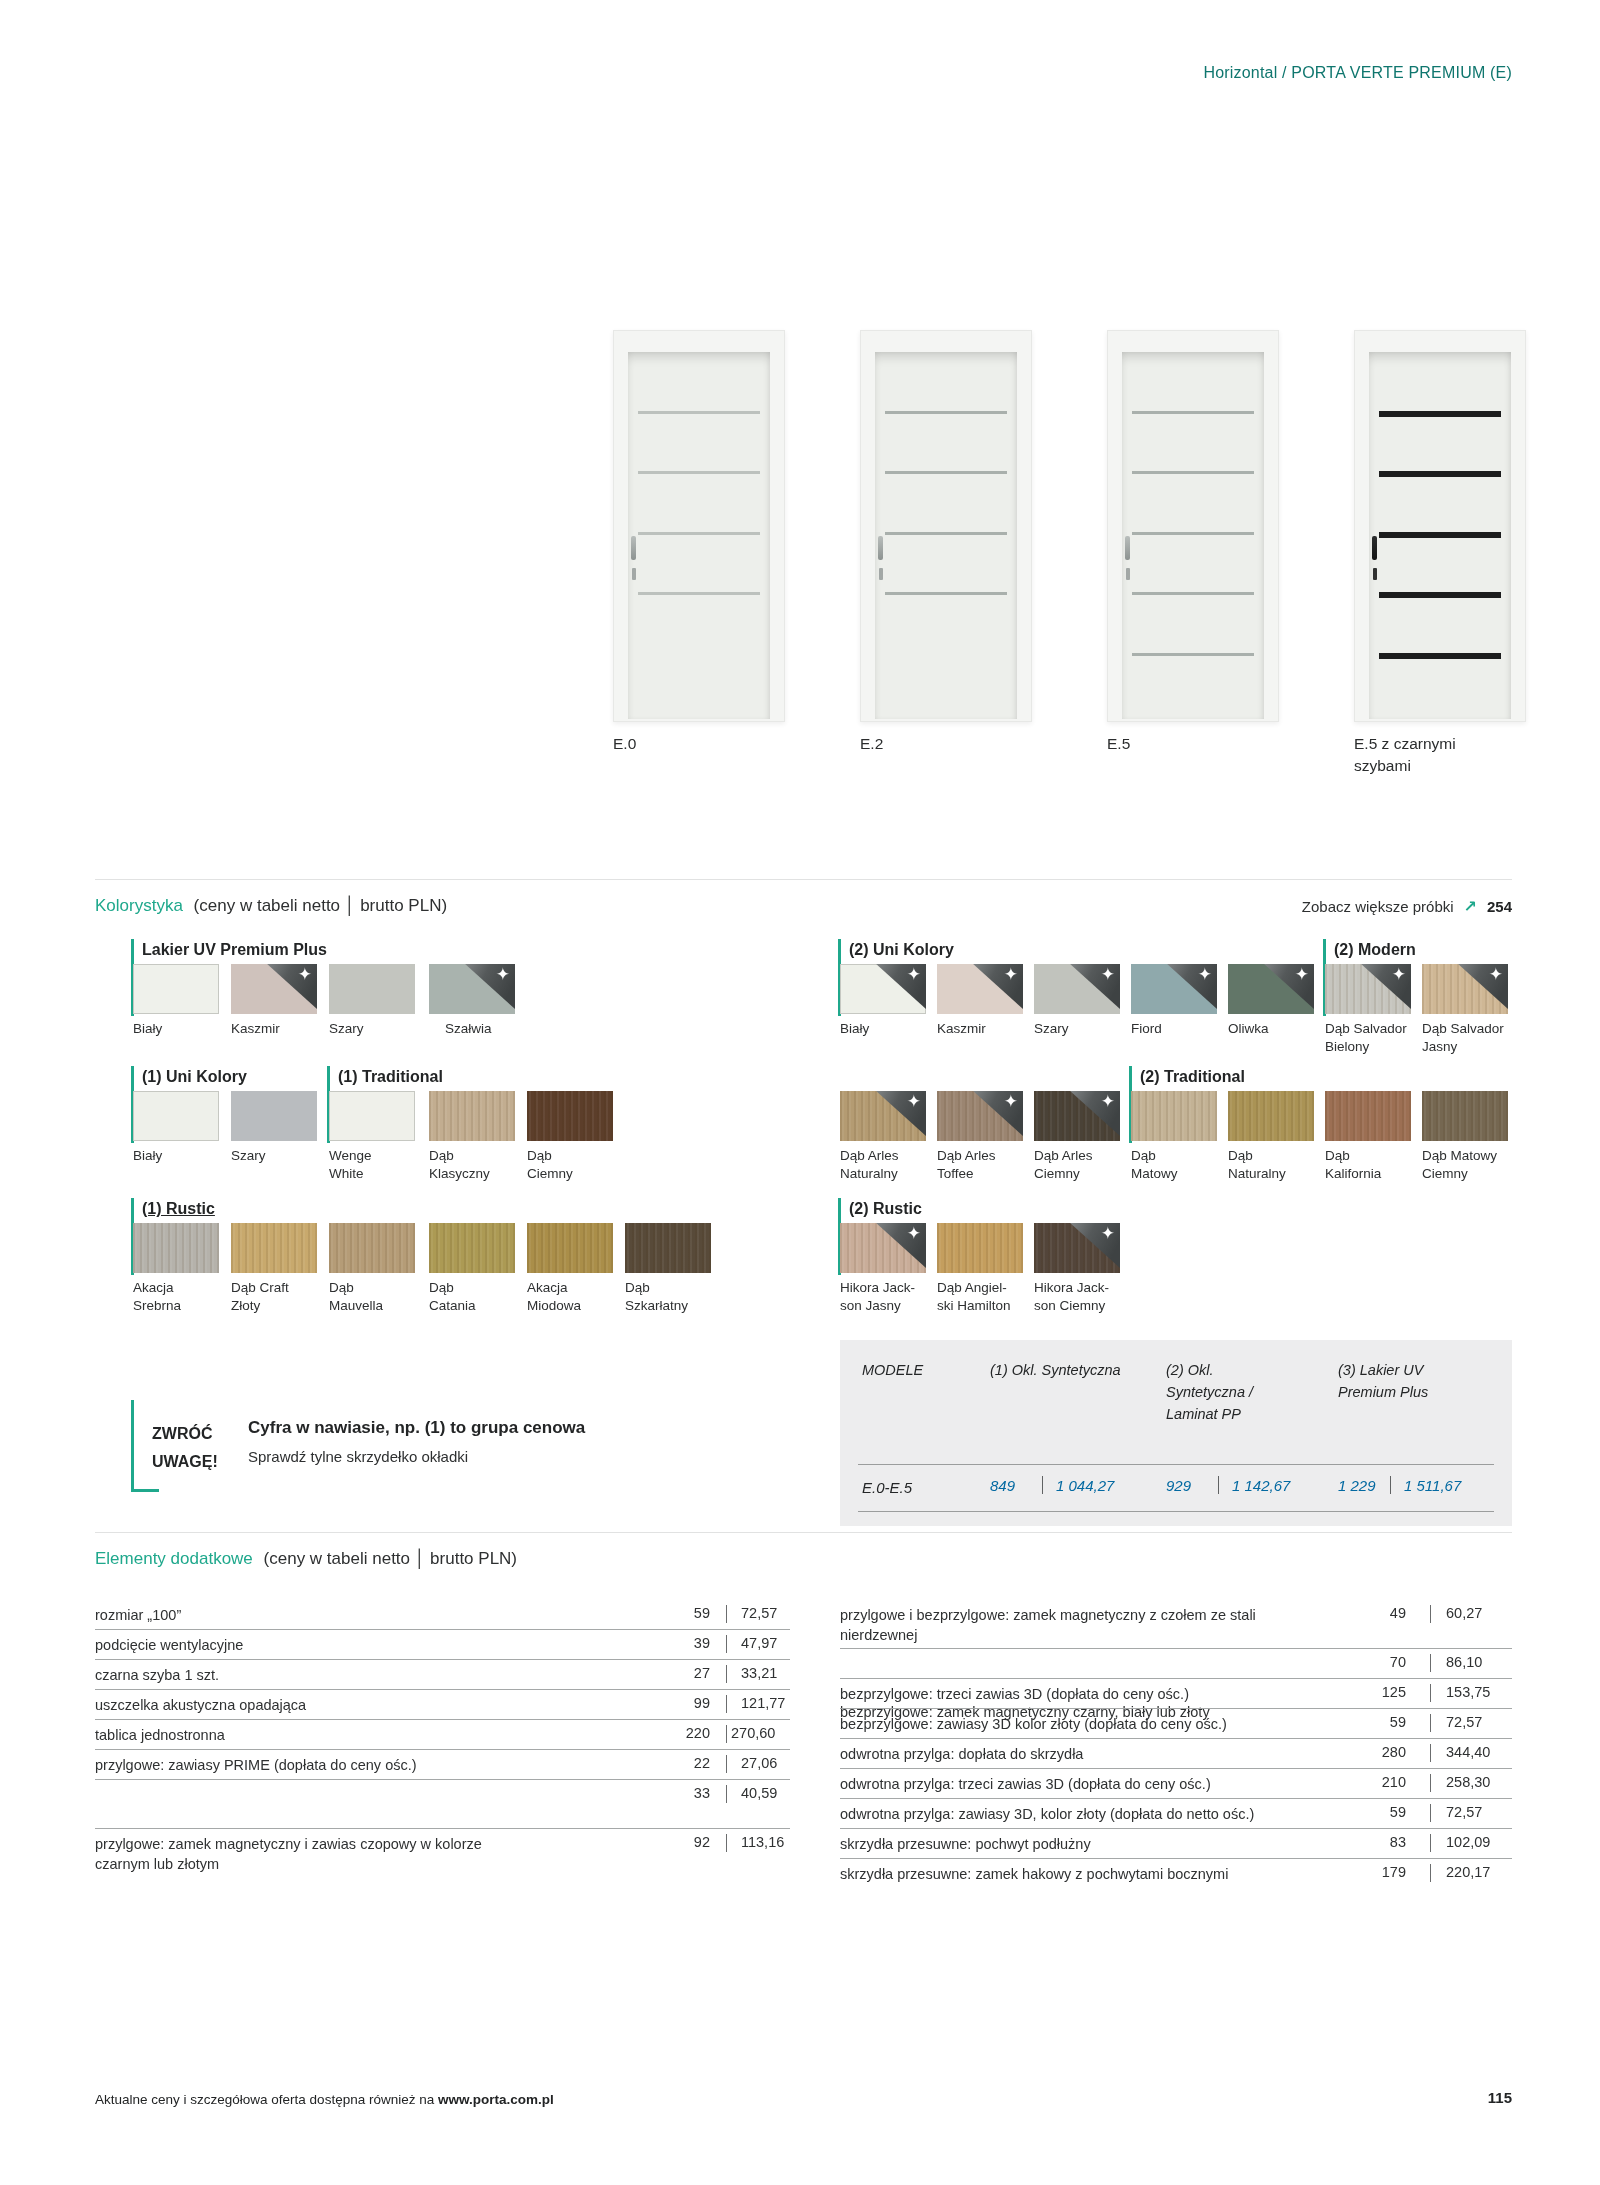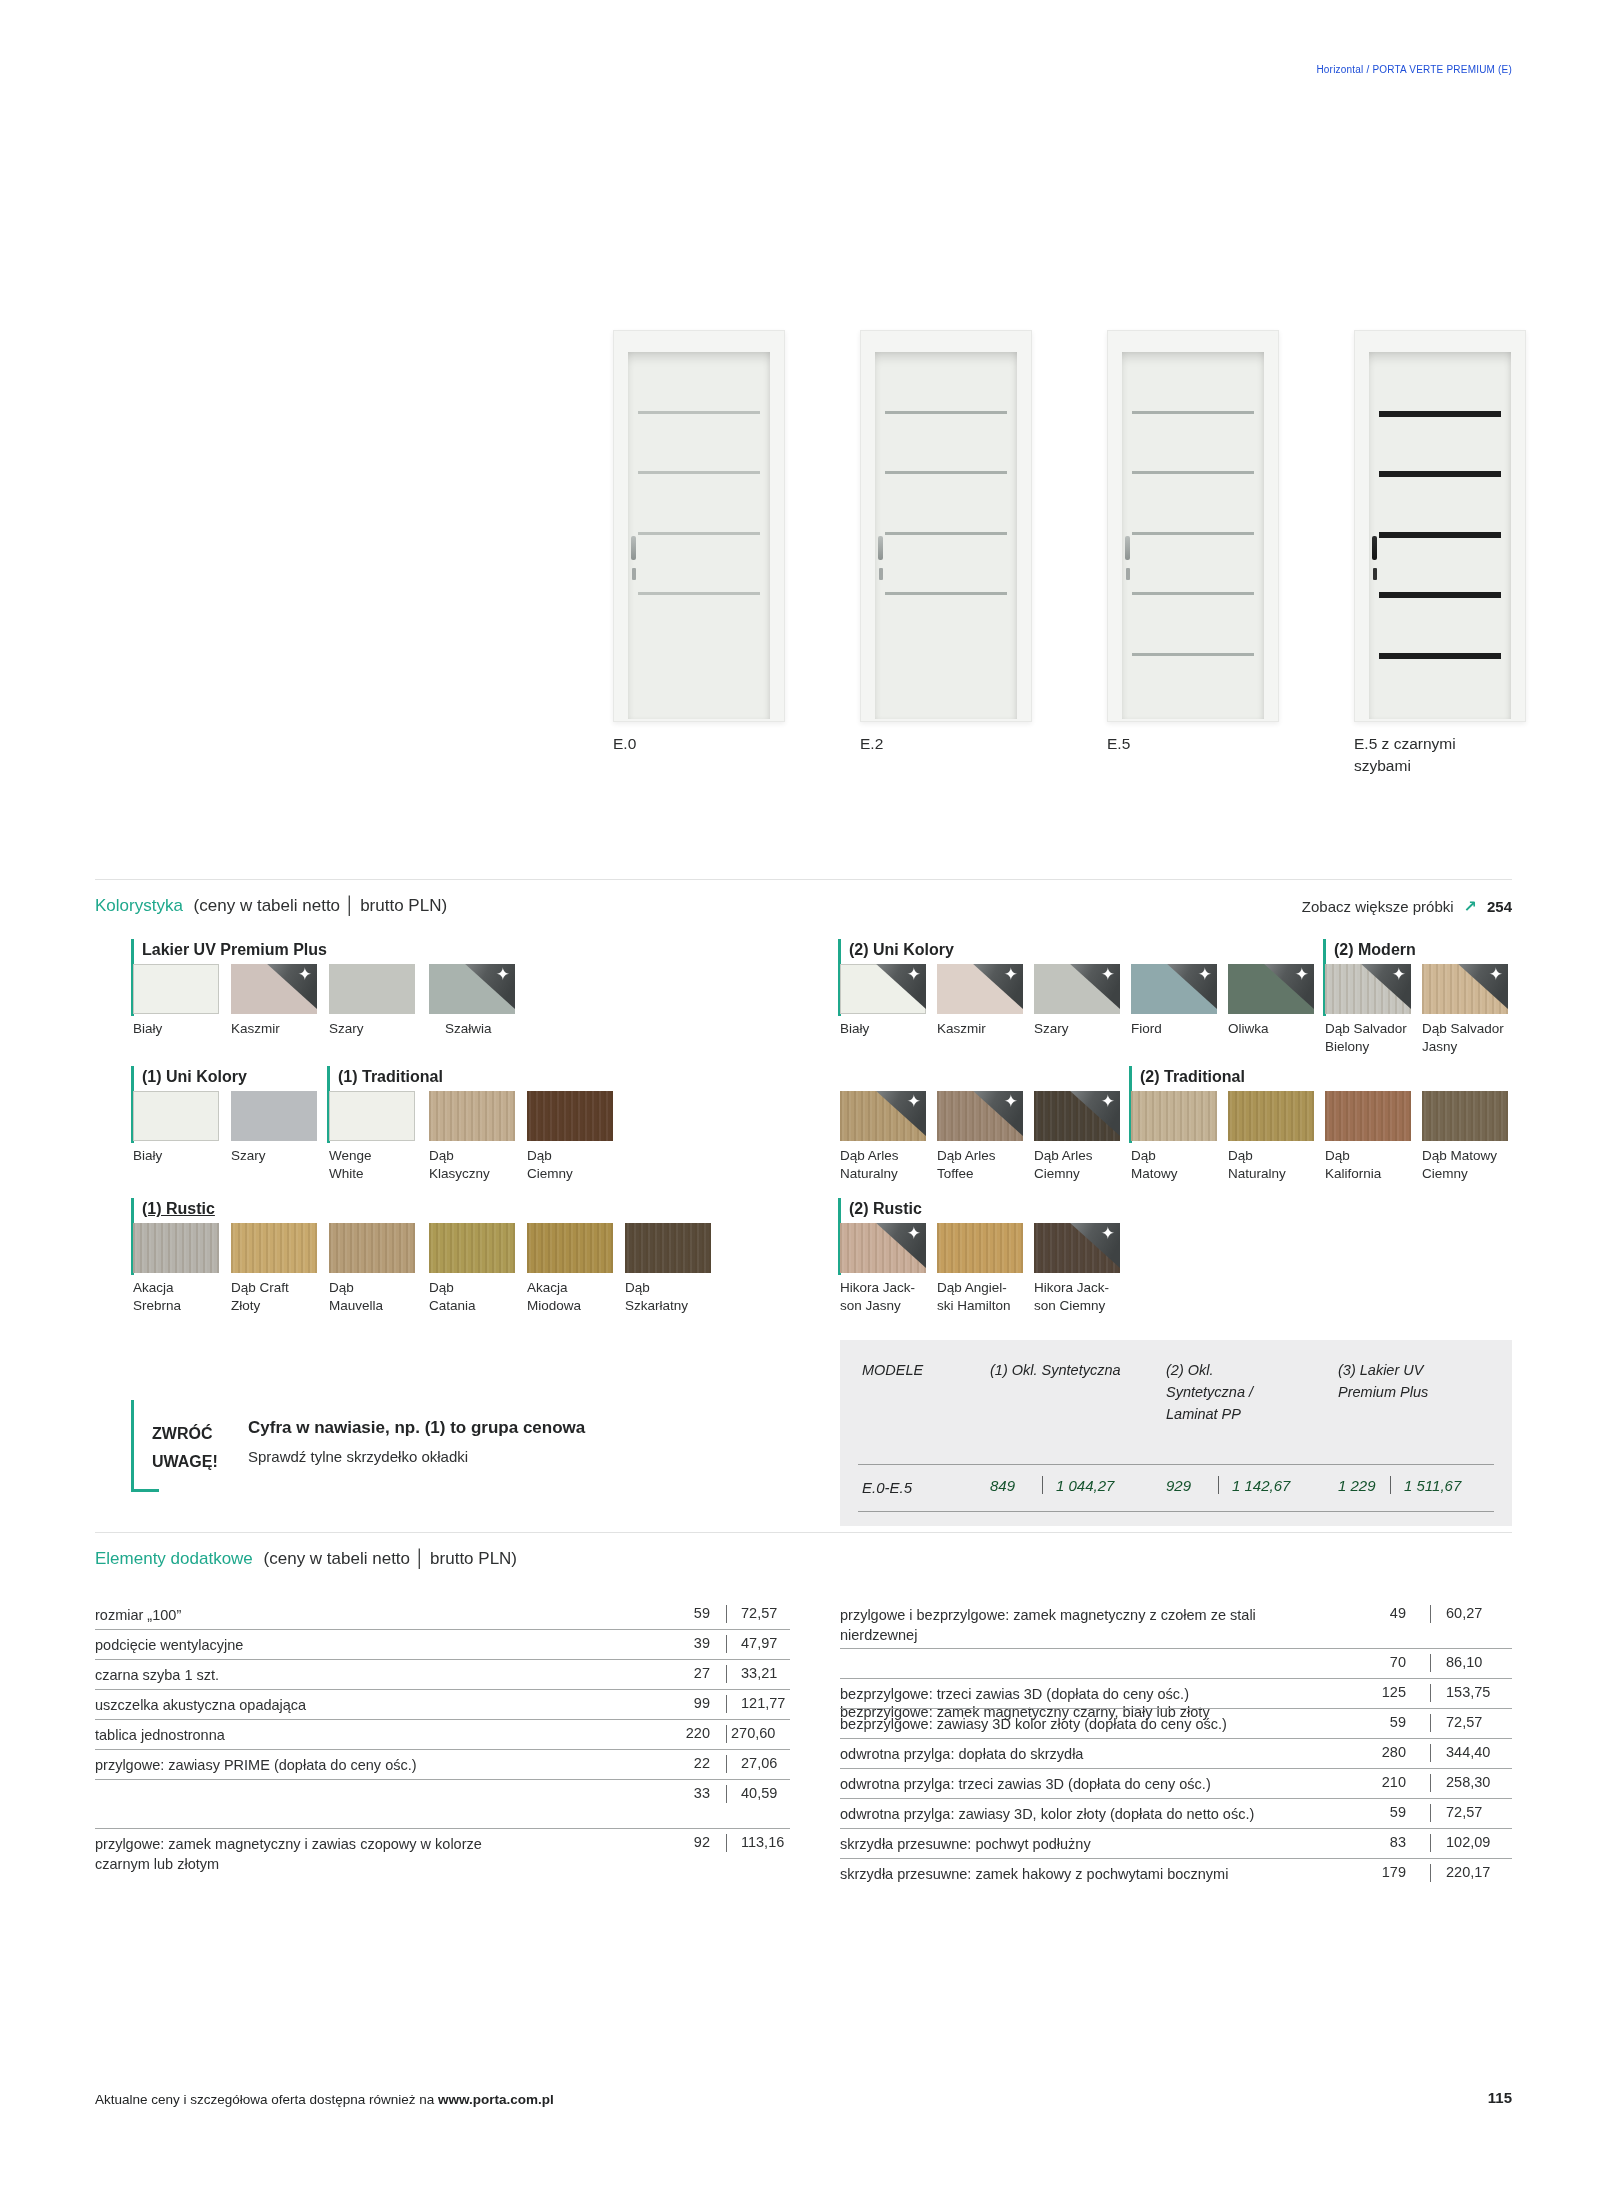--- a/index.html
+++ b/index.html
@@ -2,21 +2,21 @@
 <html style="--accent: #1fa88c;"><head>
 <meta charset="utf-8">
 <style>
   html,body{margin:0;padding:0;background:#fff;}
   .page{position:relative;width:1600px;height:2185px;background:#ffffff;overflow:hidden;
         font-family:"Liberation Sans","DejaVu Sans",sans-serif;color:#2c2e2f;}
   .abs{position:absolute;}
   .pre{white-space:pre-line;}
 
   
-  .breadcrumb{position:absolute;top:64px;right:88px;font-size:10px;color:#1d4ed8;letter-spacing:.2px;}
+  .breadcrumb{position:absolute;top:64px;right:88px;font-size:16px;color:#0f766e;letter-spacing:.2px;}
 
   
   .door{position:absolute;width:172px;height:392px;}
   .door-frame{position:absolute;inset:0;background:#f4f5f3;
       box-shadow:0 2px 5px rgba(0,0,0,.07), inset 0 0 0 1px rgba(0,0,0,.05);}
   .door-leaf{position:absolute;left:15px;right:15px;top:22px;bottom:3px;background:#edefeb;
       box-shadow:inset 0 10px 12px -6px rgba(0,0,0,.16), inset -4px 0 6px -3px rgba(0,0,0,.10),
                  inset 4px 0 6px -3px rgba(0,0,0,.06);}
   .door-stripe{position:absolute;left:10px;right:10px;}
   .door-handle{position:absolute;left:3px;width:5px;height:24px;border-radius:2px;}
@@ -42,21 +42,21 @@
   .sw .tri{position:absolute;inset:0;clip-path:polygon(42% 0,100% 0,100% 90%);
       background:linear-gradient(118deg,#a6aaab 12%,#55595a 55%,#3e4243 85%);}
   .sw .star{position:absolute;top:0px;right:5px;color:#fff;font-size:17px;}
   .sw-label{position:absolute;width:96px;font-size:13.5px;line-height:1.32;color:#2e3031;}
 
   
   .modele{position:absolute;left:840px;top:1340px;width:672px;height:186px;background:#ededee;font-style:italic;}
   .m-h{position:absolute;top:20px;font-size:14.5px;line-height:1.5;color:#242627;}
   .m-rule{position:absolute;left:18px;width:636px;height:1px;background:#9b9d9d;}
   .m-row-label{position:absolute;left:22px;top:139px;font-size:15px;color:#242627;}
-  .m-price{position:absolute;top:136px;display:flex;align-items:center;font-size:15px;color:#14532d;}
+  .m-price{position:absolute;top:136px;display:flex;align-items:center;font-size:15px;color:#0369a1;}
   .m-price .net{min-width:52px;}
   .m-price .vbar{width:1px;height:18px;background:#606263;margin-right:13px;}
 
   
   .note-bar-v{position:absolute;left:131px;top:1400px;width:3px;height:92px;background:var(--accent);}
   .note-bar-h{position:absolute;left:131px;top:1489px;width:28px;height:3px;background:var(--accent);}
   .note-label{position:absolute;left:152px;top:1420px;width:95px;font-size:16px;font-weight:bold;
       line-height:1.75;color:#232526;}
   .note-title{position:absolute;left:248px;top:1418px;font-size:17px;font-weight:bold;color:#232526;}
   .note-text{position:absolute;left:248px;top:1448px;font-size:15px;color:#2e3031;}

